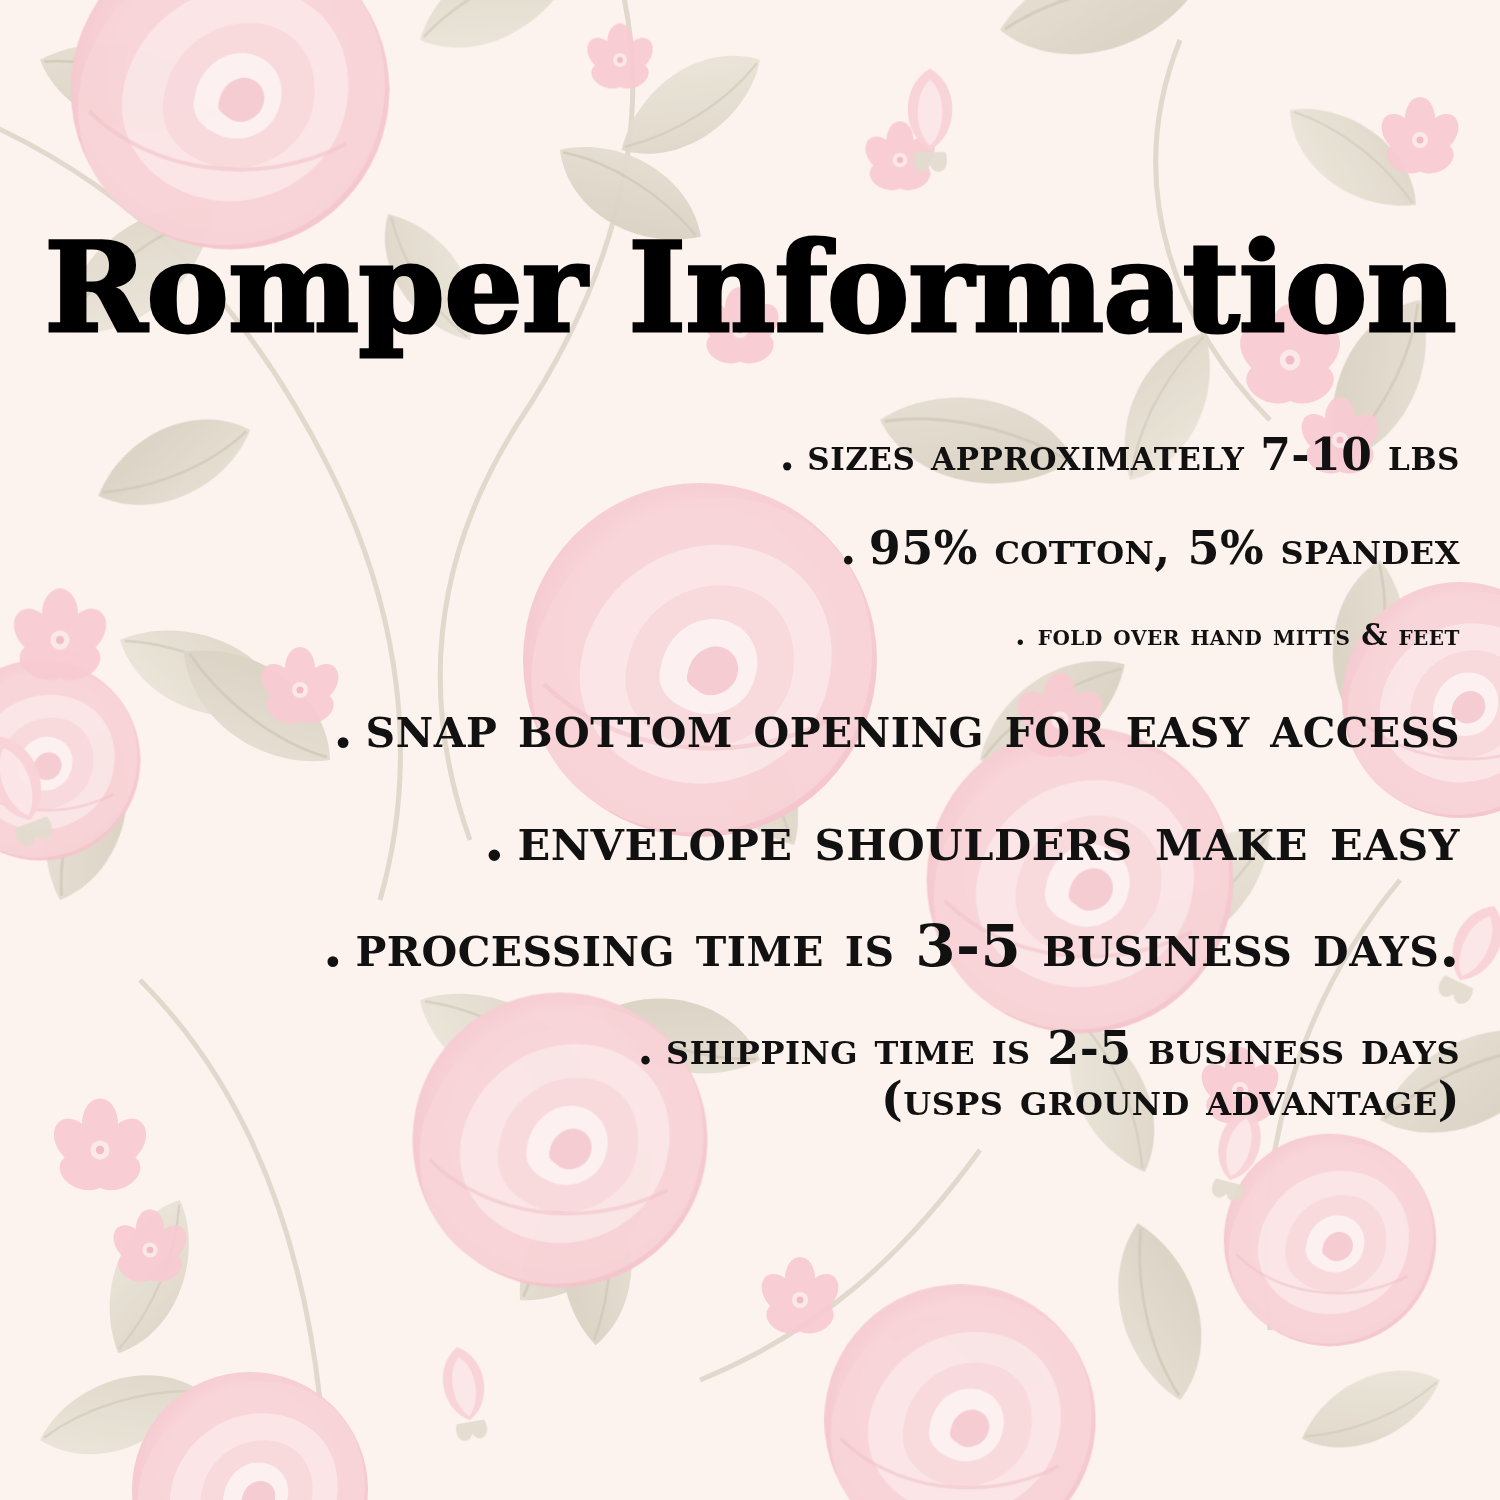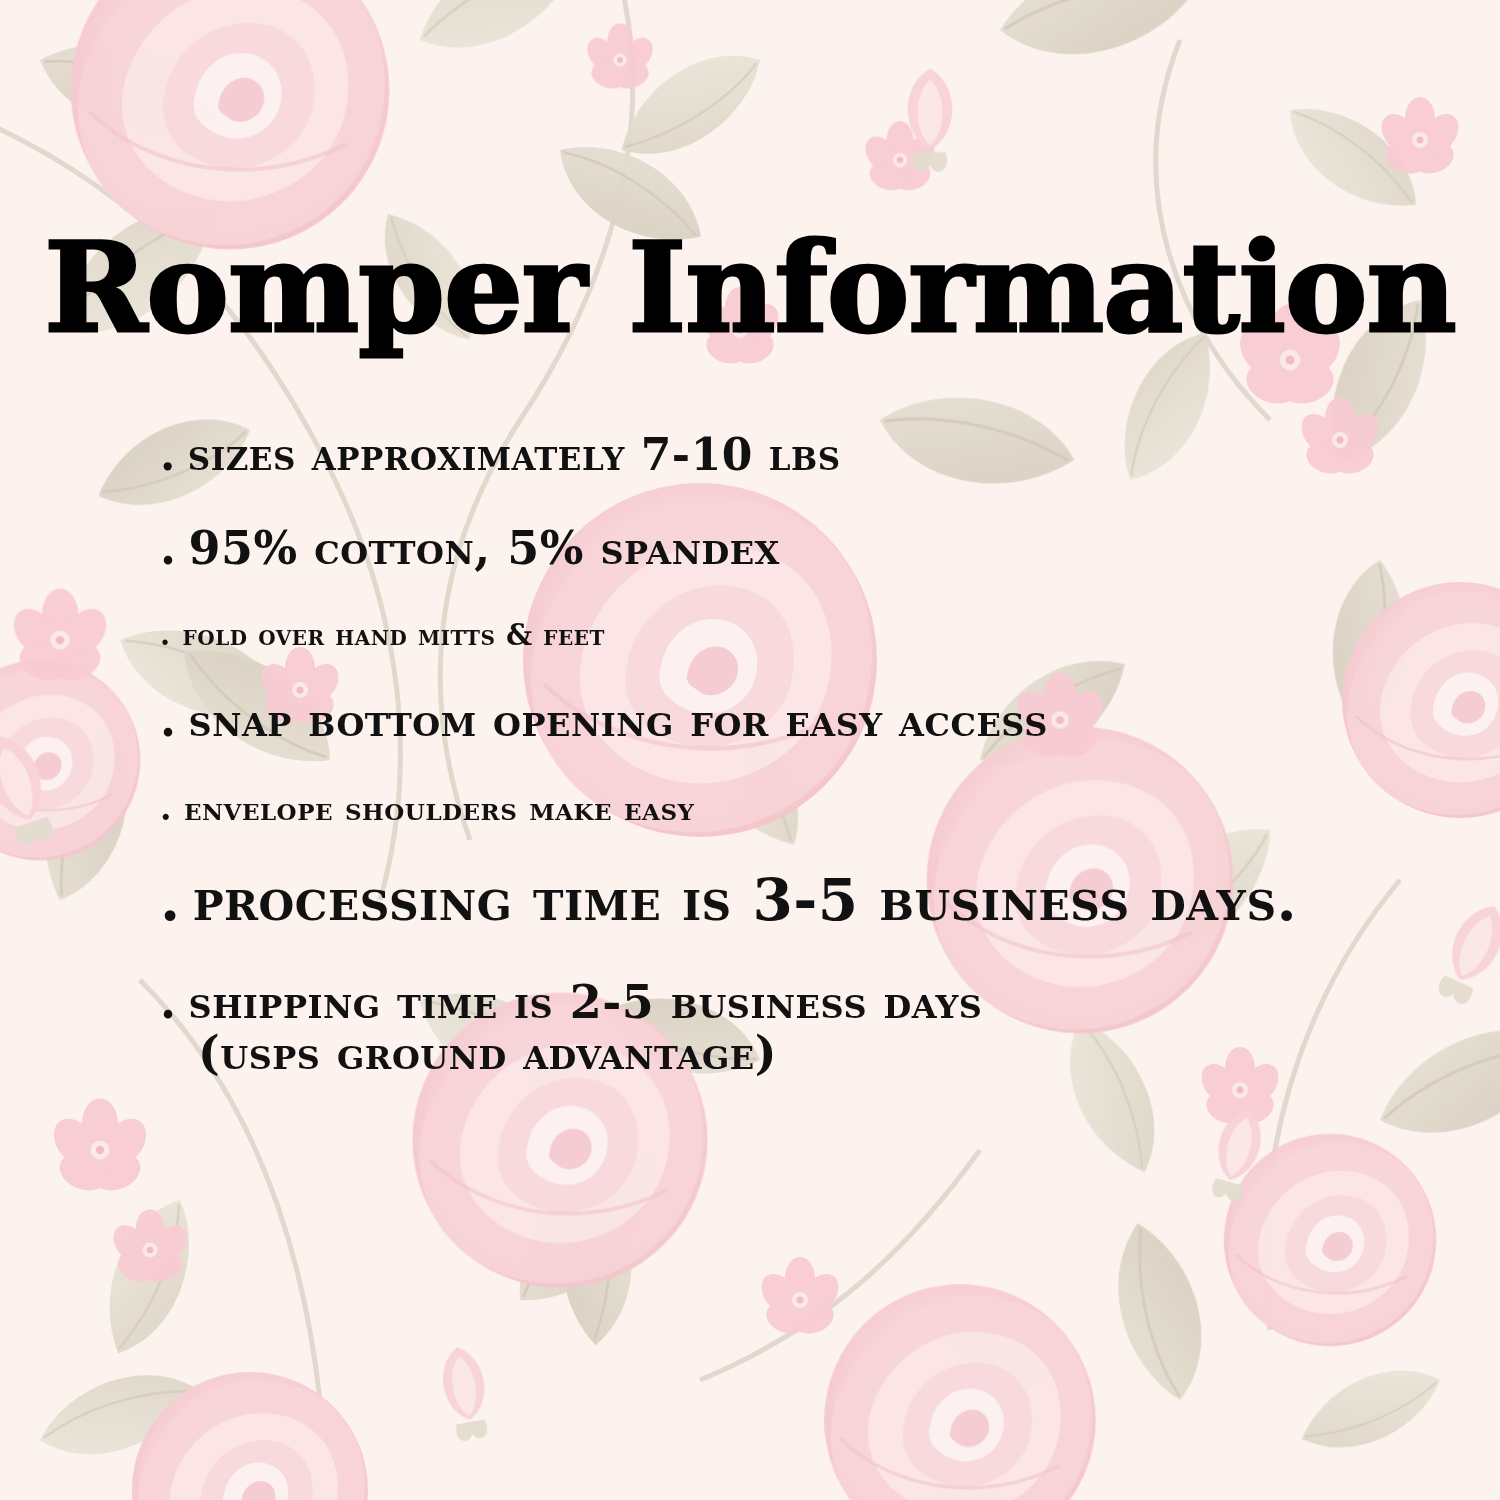--- a/index.html
+++ b/index.html
@@ -62,20 +62,21 @@
   }
 
   #bullet-list {
     position: absolute;
     top: 430px;
     left: 160px;
     width: 1300px;
     list-style: none;
     margin: 0;
     padding: 0;
+    text-align: right;
   }
 
   .bullet-row {
     display: block;
     font-family: "DejaVu Serif", serif;
     font-weight: bold;
     color: #111111;
     font-size: 44px;
     line-height: 1.12;
     margin-bottom: 44px;
@@ -89,22 +90,22 @@
   }
   .bullet-row .line2 {
     display: block;
     margin-left: 38px;
   }
 
   
   .b-1 { font-size: 44px; }
   .b-2 { font-size: 46px; margin-top: 36px; }
   .b-3 { font-size: 29px; }
-  .b-4 { font-size: 46px; }
-  .b-5 { font-size: 33px; margin-bottom: 40px; margin-top: 35px; }
+  .b-4 { font-size: 58px; }
+  .b-5 { font-size: 62px; margin-bottom: 40px; margin-top: 35px; }
   .b-6 { font-size: 58px; }
   .b-7 { font-size: 46px; margin-bottom: 0; }
 </style>
 </head>
 <body>
 
 <div id="card">
 
   <div id="floral-bg">
     <svg viewBox="0 0 1500 1500" xmlns="http://www.w3.org/2000/svg" aria-hidden="true">

